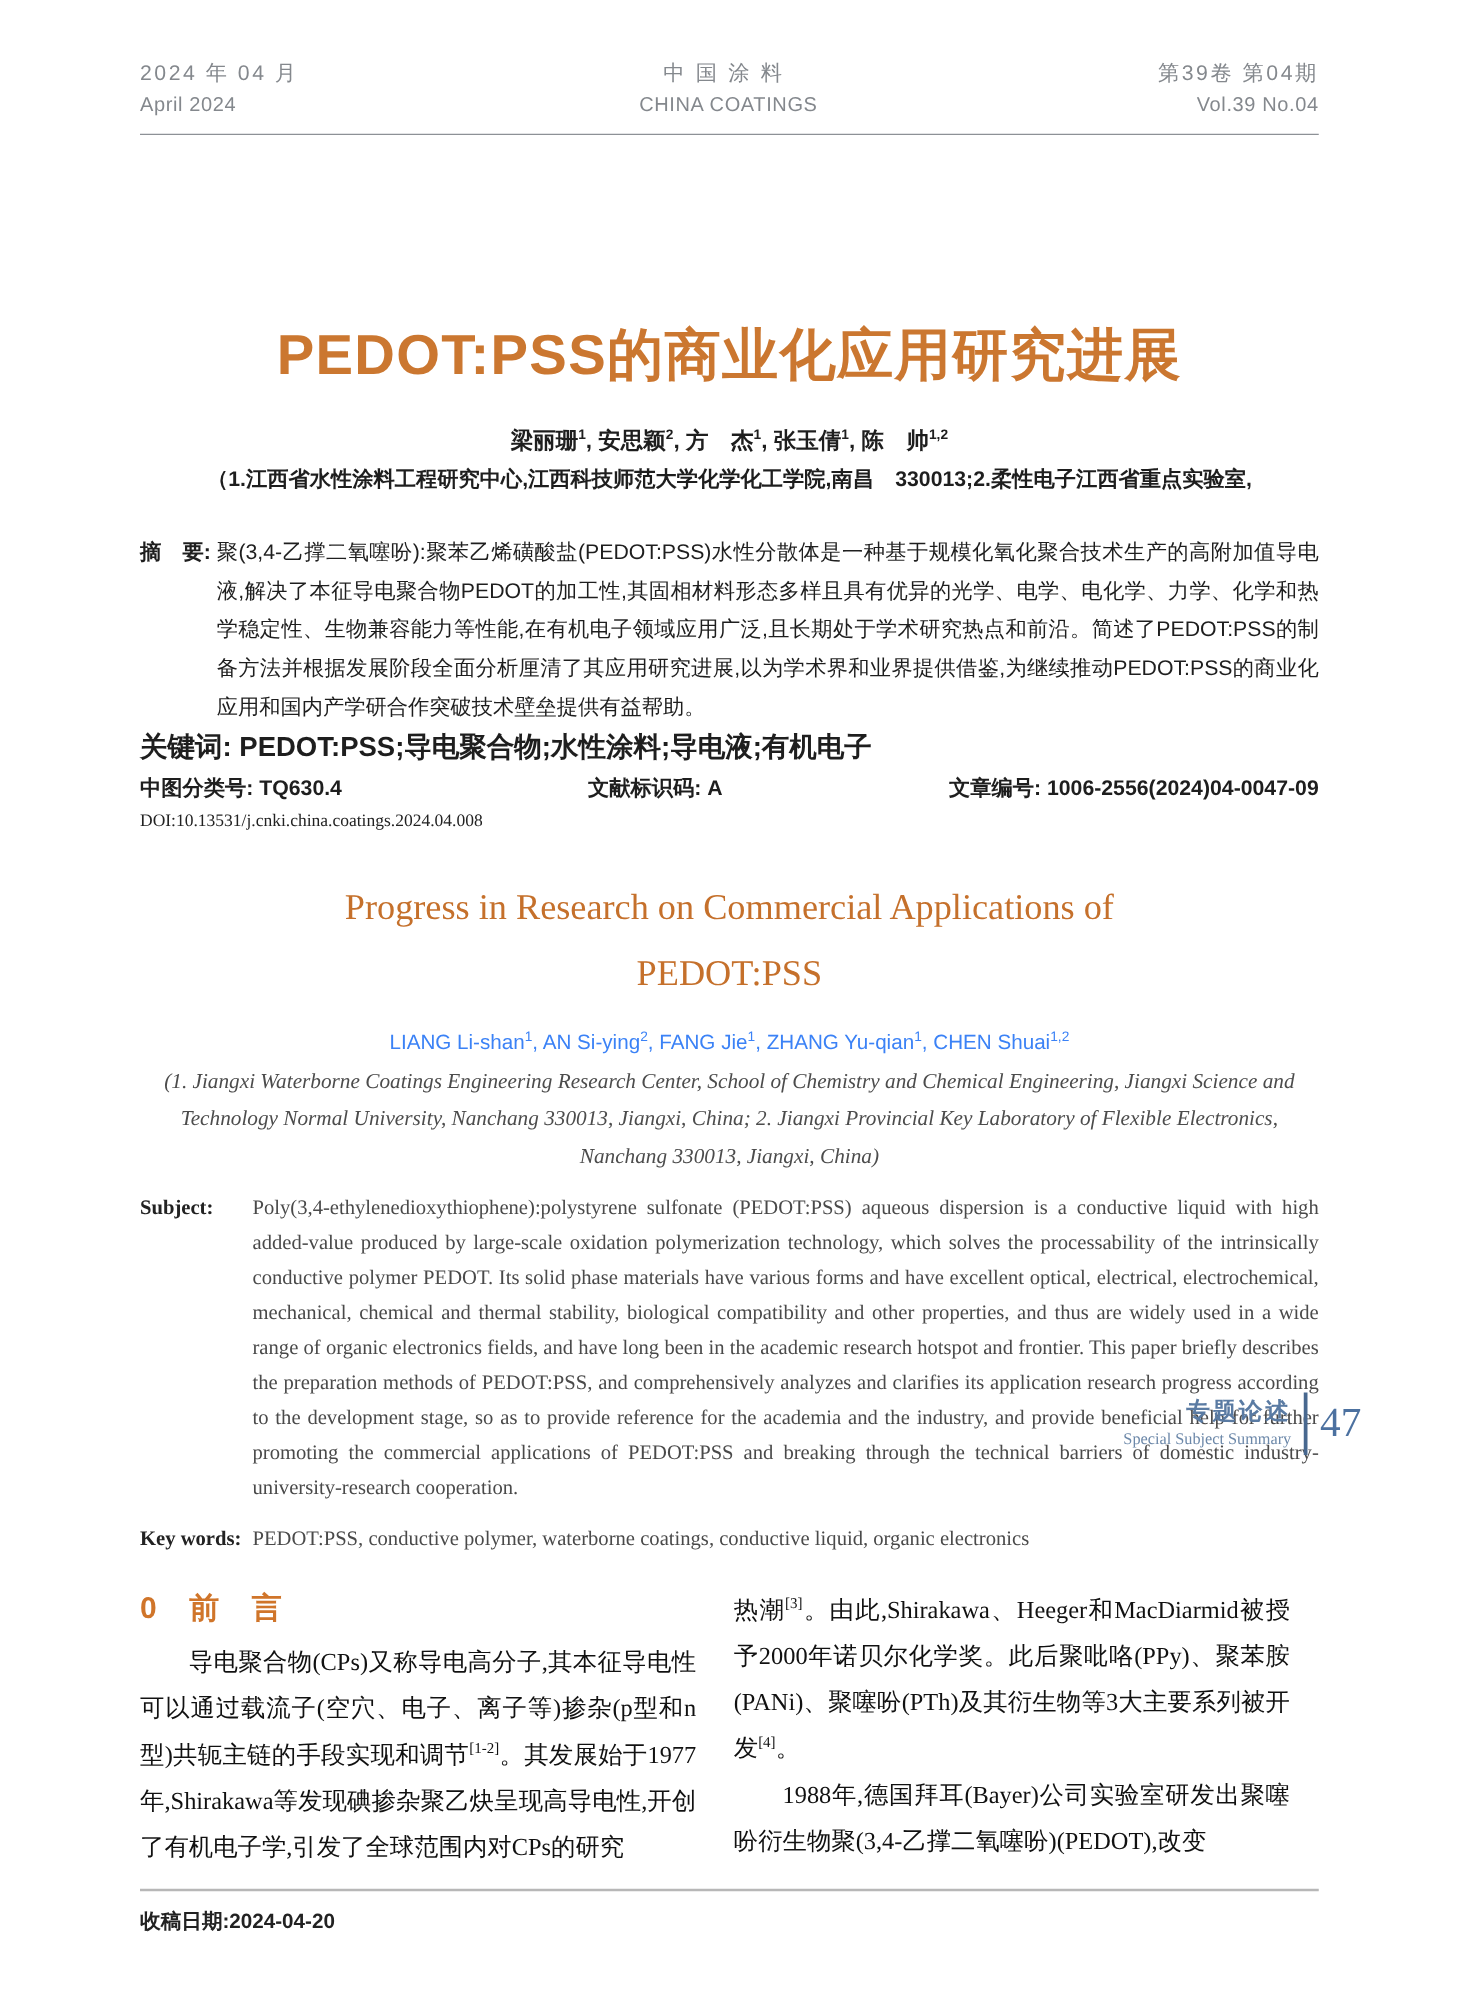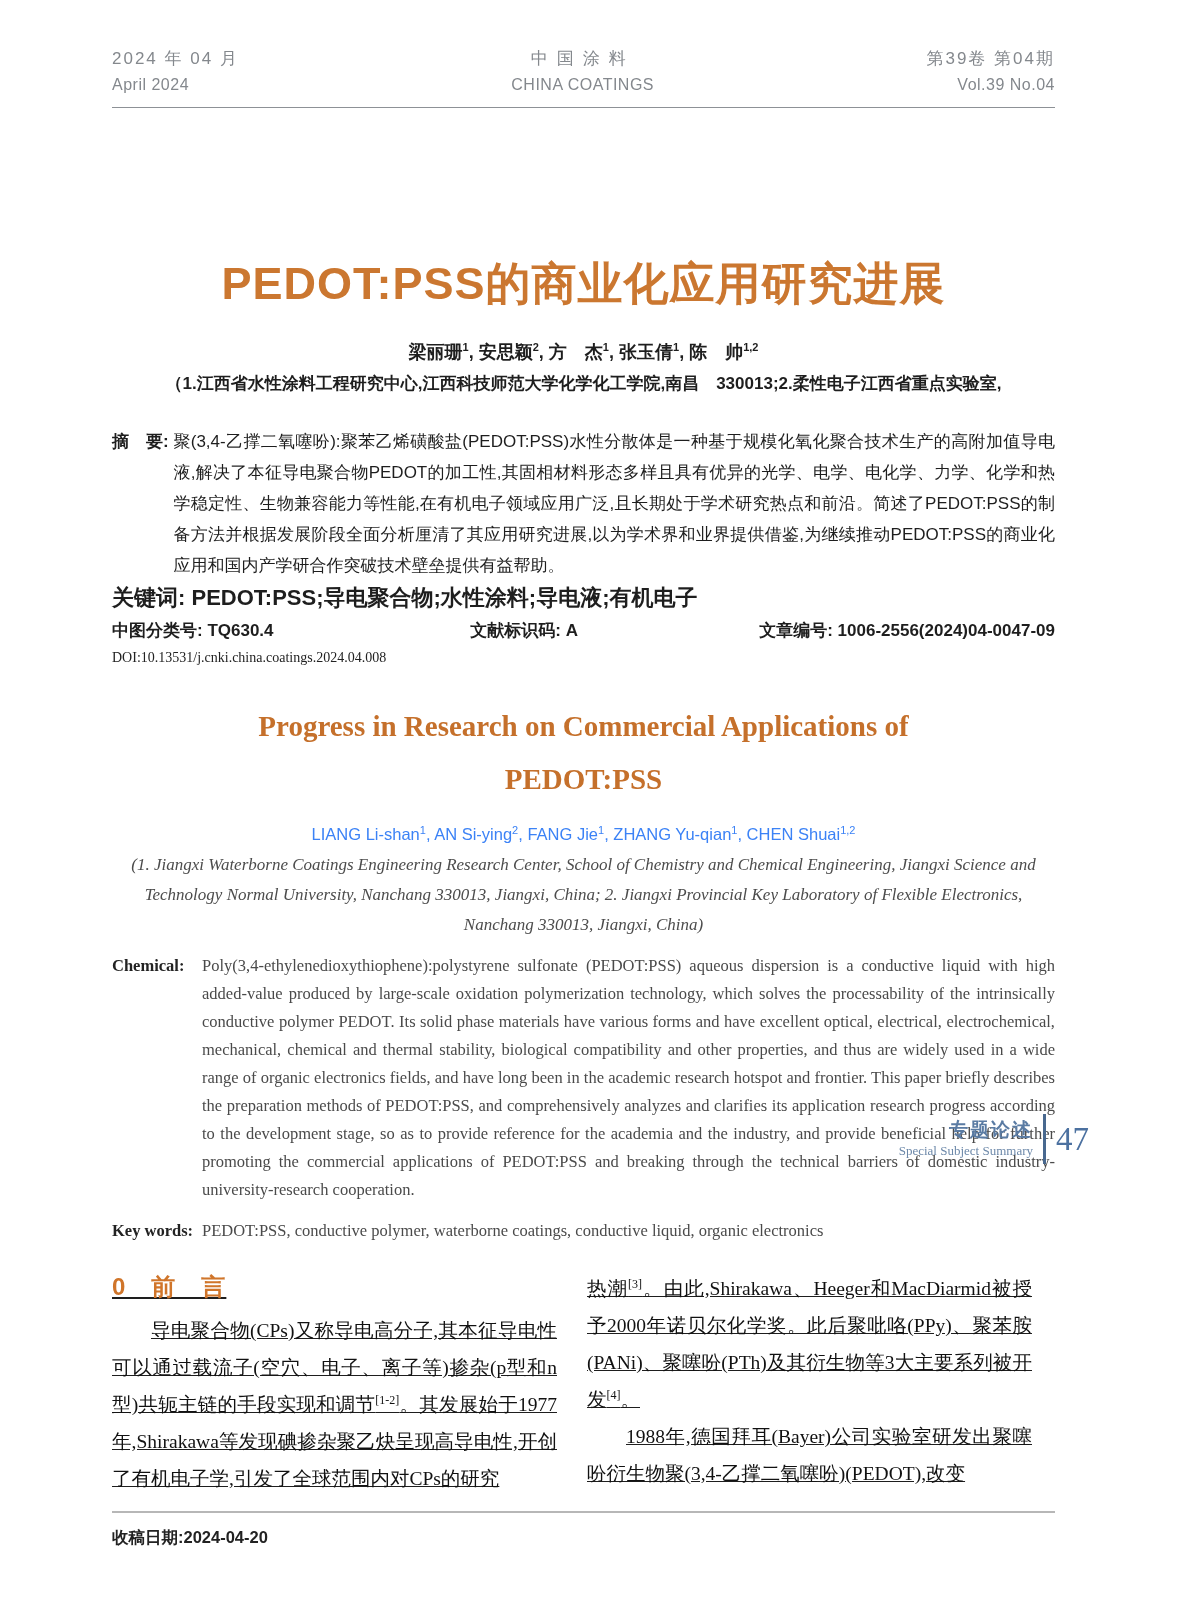--- a/index.html
+++ b/index.html
@@ -31,40 +31,40 @@
   
   .hang { display: flex; margin-top: 28px; }
   .hang .hlabel { flex: 0 0 auto; font-weight: bold; font-size: 17px; line-height: 31px; white-space: pre; }
   .hang .hbody { flex: 1 1 auto; font-size: 17px; line-height: 31px; text-align: justify; }
   .kw-line { margin-top: 2px; font-size: 22px; font-weight: bold; line-height: 30px; }
   .clc-row { display: flex; margin-top: 3px; font-size: 17px; font-weight: bold; line-height: 30px; }
   .clc-row .c1 { width: 38%; } .clc-row .c2 { width: 30%; } .clc-row .c3 { width: 32%; text-align: right; }
   .doi-line { margin-top: 4px; font-size: 14px; font-family: "Liberation Serif", serif; color: #222; }
 
   
-  .title-en { margin-top: 34px; text-align: center; color: #c5702b; font-weight: bold;
+  .title-en { margin-top: 34px; text-align: center; color: #c5702b; font-weight: normal;
               font-family: "Liberation Serif", serif; font-size: 29px; line-height: 53px; }
   .authors-en { margin-top: 16px; text-align: center; color: #3b82f6; font-size: 16.5px; line-height: 24px; }
   .affil-en { margin-top: 4px; text-align: center; color: #4c4c4c; font-style: italic;
               font-family: "Liberation Serif", serif; font-size: 17px; line-height: 30px; }
 
   
   .hang-en { display: flex; margin-top: 12px; }
   .hang-en .hlabel { flex: 0 0 auto; width: 90px; font-weight: bold; font-family: "Liberation Serif", serif;
                      font-size: 16.5px; line-height: 28px; color: #222; }
   .hang-en .hbody { flex: 1 1 auto; font-family: "Liberation Serif", serif; color: #4a4a4a;
                     font-size: 16.5px; line-height: 28px; text-align: justify; }
   .kw-en { display: flex; margin-top: 14px; }
   .kw-en .hlabel { flex: 0 0 auto; width: 90px; font-weight: bold; font-family: "Liberation Serif", serif;
                    font-size: 16.5px; line-height: 26px; color: #222; }
   .kw-en .hbody { flex: 1 1 auto; font-family: "Liberation Serif", serif; color: #4a4a4a;
                   font-size: 16.5px; line-height: 26px; }
 
   
-  .body-cols { display: flex; gap: 30px; margin-top: 26px; text-decoration: underline; }
+  .body-cols { display: flex; gap: 30px; margin-top: 26px; }
   .bcol { width: 445px; }
   .sec-heading { color: #d0752a; font-weight: bold; font-size: 24px; line-height: 34px; margin-bottom: 8px; letter-spacing: 1px; }
   .bodyp { font-family: "Liberation Serif", serif; font-size: 19.5px; line-height: 37px;
            text-align: justify; color: #111; margin: 0; }
   .bodyp.indent { text-indent: 2em; }
   .bodyp sup { font-size: 12px; vertical-align: super; line-height: 0; }
 
   
   .fnote-rule { border: none; border-top: 2px solid #b7b7b7; margin: 14px 0 0 0; }
   .fnotes { margin-top: 10px; font-size: 16.5px; font-weight: 600; line-height: 29px; color: #222; }
@@ -137,21 +137,21 @@
     <span><span>LIANG Li-shan</span><sup>1</sup><span>, </span></span>
     <span><span>AN Si-ying</span><sup>2</sup><span>, </span></span>
     <span><span>FANG Jie</span><sup>1</sup><span>, </span></span>
     <span><span>ZHANG Yu-qian</span><sup>1</sup><span>, </span></span>
     <span><span>CHEN Shuai</span><sup>1,2</sup><span></span></span>
   </div>
 
   <div class="affil-en">(1. Jiangxi Waterborne Coatings Engineering Research Center, School of Chemistry and Chemical Engineering, Jiangxi Science and Technology Normal University, Nanchang 330013, Jiangxi, China; 2. Jiangxi Provincial Key Laboratory of Flexible Electronics, Nanchang 330013, Jiangxi, China)</div>
 
   <div class="hang-en">
-    <span class="hlabel">Chemical:</span>
+    <span class="hlabel">Subject:</span>
     <div class="hbody">Poly(3,4-ethylenedioxythiophene):polystyrene sulfonate (PEDOT:PSS) aqueous dispersion is a conductive liquid with high added-value produced by large-scale oxidation polymerization technology, which solves the processability of the intrinsically conductive polymer PEDOT. Its solid phase materials have various forms and have excellent optical, electrical, electrochemical, mechanical, chemical and thermal stability, biological compatibility and other properties, and thus are widely used in a wide range of organic electronics fields, and have long been in the academic research hotspot and frontier. This paper briefly describes the preparation methods of PEDOT:PSS, and comprehensively analyzes and clarifies its application research progress according to the development stage, so as to provide reference for the academia and the industry, and provide beneficial help for further promoting the commercial applications of PEDOT:PSS and breaking through the technical barriers of domestic industry-university-research cooperation.</div>
   </div>
 
   <div class="kw-en">
     <span class="hlabel">Key words:</span>
     <div class="hbody">PEDOT:PSS, conductive polymer, waterborne coatings, conductive liquid, organic electronics</div>
   </div>
 
   <div class="body-cols">
     <div class="bcol">

